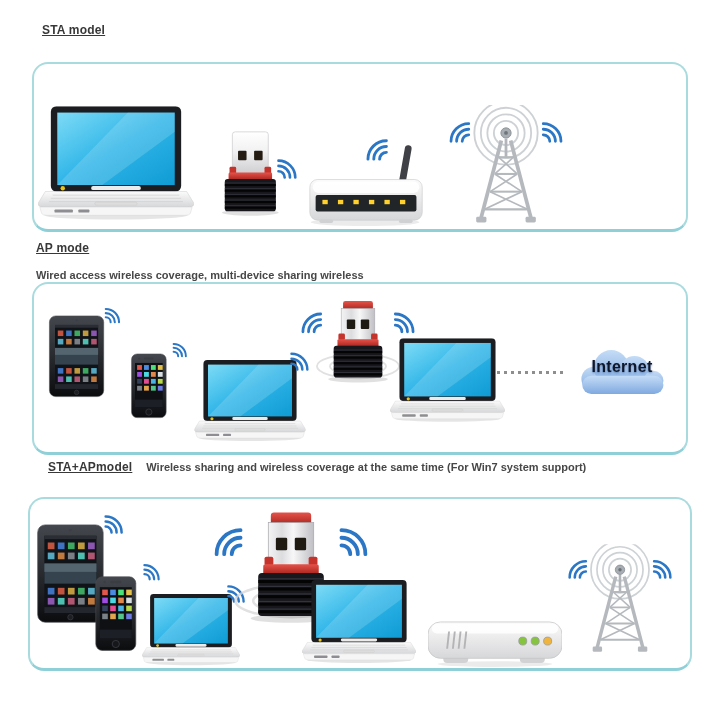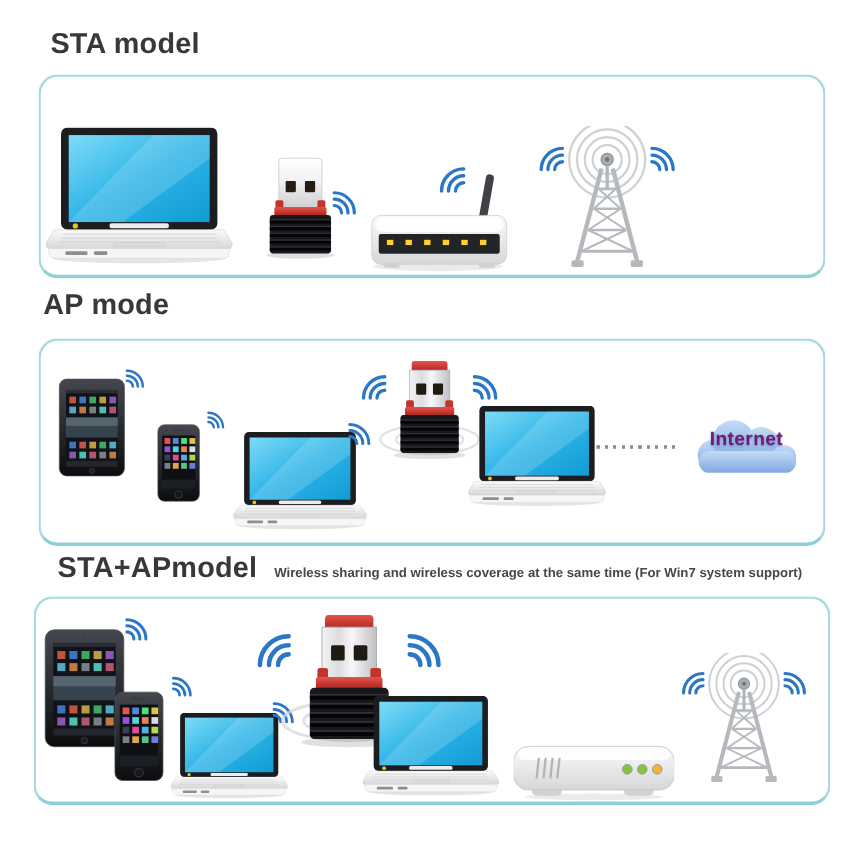--- a/index.html
+++ b/index.html
@@ -2,35 +2,35 @@
 <html style="--background: #ffffff; --box-border: #a9dbde; --box-border-bottom: #8fd0d8; --heading-text: #383838; --subtitle-text: #474747; --wifi-blue: #2b77c6; --screen-blue-light: #7edbf6; --screen-blue-dark: #0f9bd4; --adapter-red: #c5342c; --adapter-body-black: #17171c; --cloud-blue: #7fa9e0; --router-led-yellow: #ffd02e; --modem-led-green: #86c440; --modem-led-amber: #f0b43c; --tower-gray: #b5b9bd;"><head>
 <meta charset="utf-8">
 <style>
   html,body{margin:0;padding:0;}
   body{
     width:720px;height:710px;background:#ffffff;position:relative;overflow:hidden;
     font-family:"Liberation Sans",sans-serif;
   }
   .canvas{position:absolute;inset:0;}
   .hdr{position:absolute;display:flex;align-items:baseline;gap:14px;white-space:nowrap;}
-  .hdr .t{font-size:24px;font-weight:700;color:var(--heading-text,#383838);letter-spacing:.2px;}
+  .hdr .t{font-size:12px;font-weight:700;color:var(--heading-text,#383838);letter-spacing:.2px;text-decoration:underline;}
   .hdr .s{font-size:11px;font-weight:700;color:var(--subtitle-text,#474747);}
   .panel{
     position:absolute;box-sizing:border-box;background:#fff;
     border:2px solid var(--box-border,#a9dbde);
     border-bottom-width:3px;border-bottom-color:var(--box-border-bottom,#8fd0d8);
     border-radius:16px;
   }
   .dev{position:absolute;}
   .dots{position:absolute;height:3px;
     background:repeating-linear-gradient(90deg,#8e8e8e 0 2.6px,transparent 2.6px 7px);}
   .cloud-wrap{position:absolute;}
   .cloud-wrap svg{position:absolute;left:0;top:0;}
   .cloud-label{position:absolute;left:0;top:17px;width:100%;text-align:center;
-    color:#701a75;font-weight:700;font-size:16px;letter-spacing:.3px;
+    color:#0f172a;font-weight:700;font-size:16px;letter-spacing:.3px;
     text-shadow:0 1px 2px rgba(60,95,150,.65);}
   
   #hdr-sta{left:42px;top:23px;}
   #hdr-ap{left:36px;top:241px;flex-direction:column;}
   #hdr-staap{left:48px;top:460px;}
   
   #panel-sta{left:32px;top:62px;width:656px;height:170px;}
   #panel-ap{left:32px;top:282px;width:656px;height:173px;}
   #panel-staap{left:28px;top:497px;width:664px;height:174px;}
 </style>
@@ -332,20 +332,21 @@
     </svg>
   <svg class="dev" style="left:304px;top:131px" width="126" height="97" viewBox="0 0 130 100">
       <use href="#sym-router" width="130" height="100"></use>
     </svg>
   <svg class="dev" style="left:436px;top:105px" width="140" height="123" viewBox="0 0 150 132">
       <use href="#sym-tower" width="150" height="132"></use>
     </svg>
 
   <div class="hdr" id="hdr-ap">
     <span class="t">AP mode</span>
+    <span class="s">Wired access wireless coverage, multi-device sharing wireless</span>
   </div>
   <div class="panel" id="panel-ap"></div>
 
   <svg class="dev" style="left:48px;top:302px" width="78" height="96" viewBox="0 0 112 138">
       <use href="#sym-tablet" width="112" height="138"></use>
     </svg>
   <svg class="dev" style="left:130px;top:336px" width="64" height="83" viewBox="0 0 92 120">
       <use href="#sym-phone" width="92" height="120"></use>
     </svg>
   <svg class="dev" style="left:194px;top:360px" width="112" height="82" viewBox="0 0 170 125">

